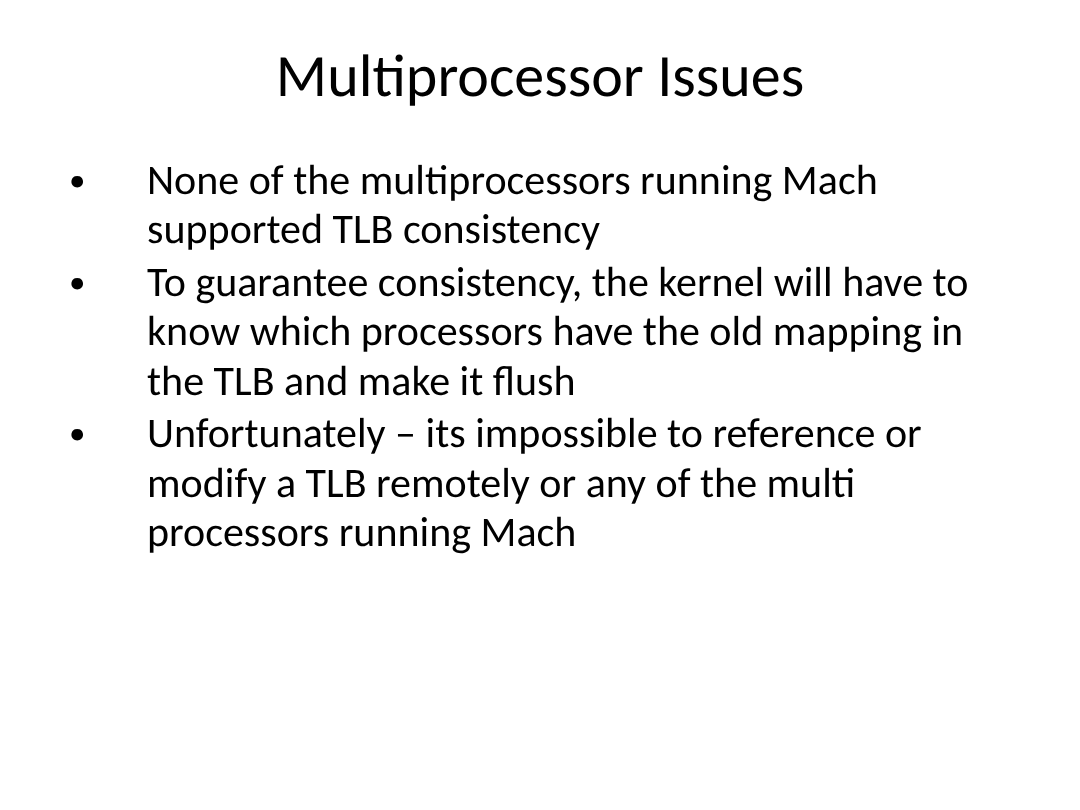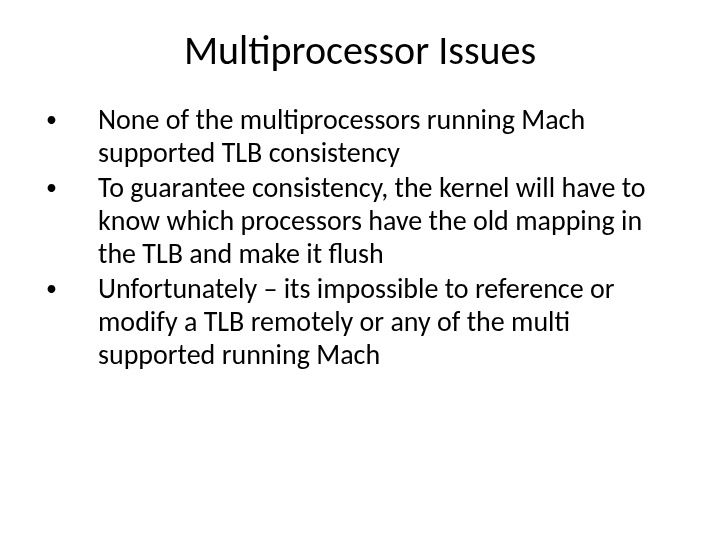--- a/index.html
+++ b/index.html
@@ -58,17 +58,17 @@
       <div class="bullet-text">None of the multiprocessors running Mach supported TLB consistency</div>
     </div>
 
     <div class="bullet-row">
       <div class="bullet-marker">•</div>
       <div class="bullet-text">To guarantee consistency, the kernel will have to know which processors have the old mapping in the TLB and make it flush</div>
     </div>
 
     <div class="bullet-row">
       <div class="bullet-marker">•</div>
-      <div class="bullet-text">Unfortunately – its impossible to reference or modify a TLB remotely or any of the multi supported running Mach</div>
+      <div class="bullet-text">Unfortunately – its impossible to reference or modify a TLB remotely or any of the multi processors running Mach</div>
     </div>
 
   </div>
 </div>
 
 </body></html>

